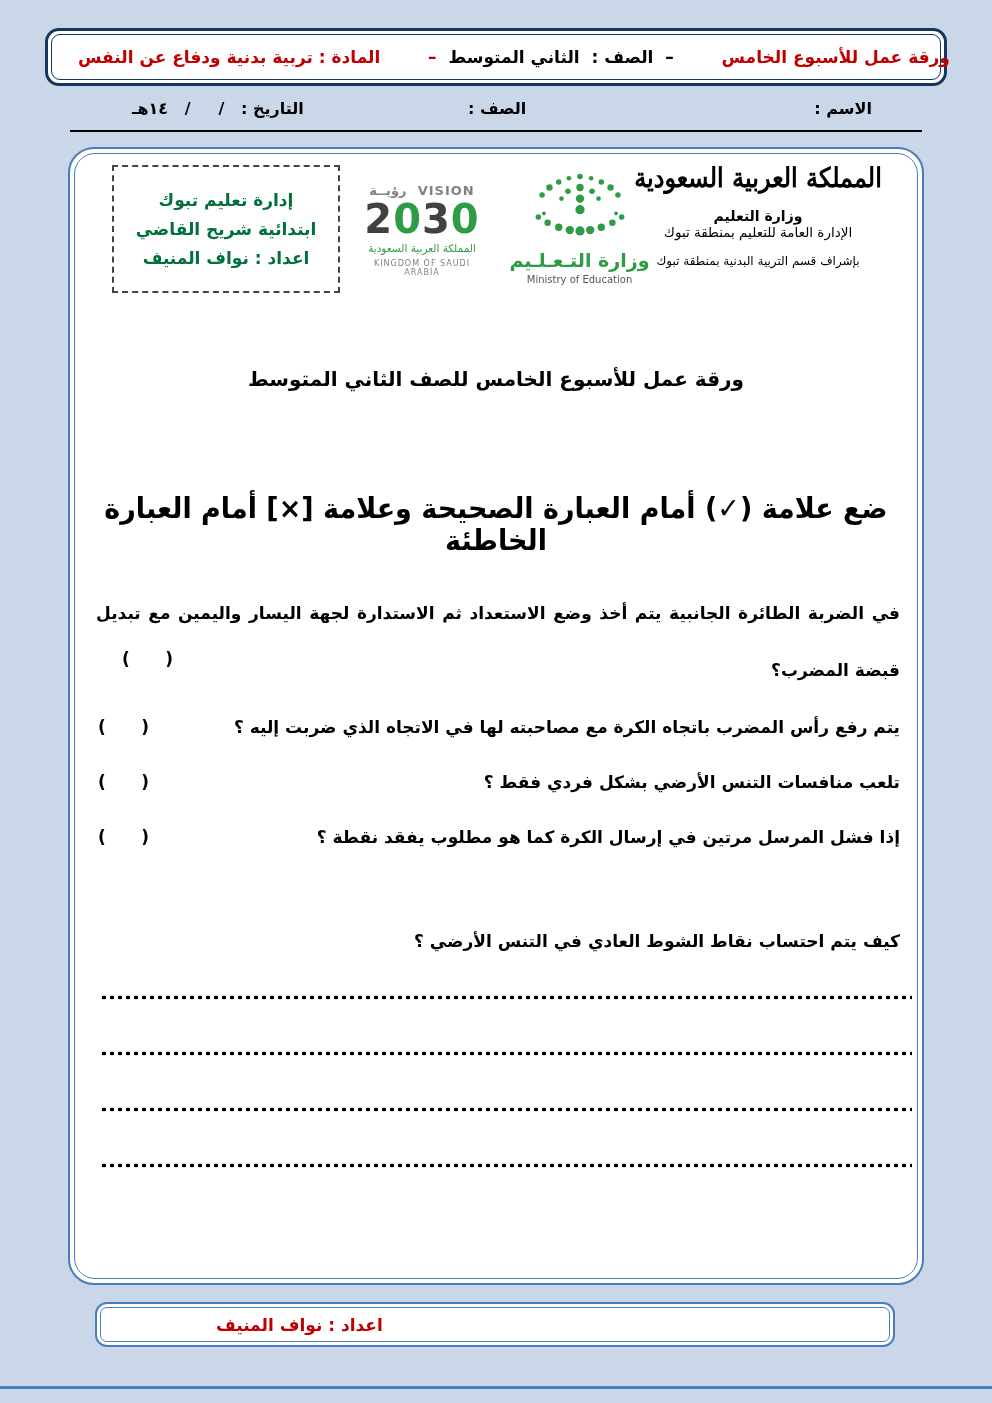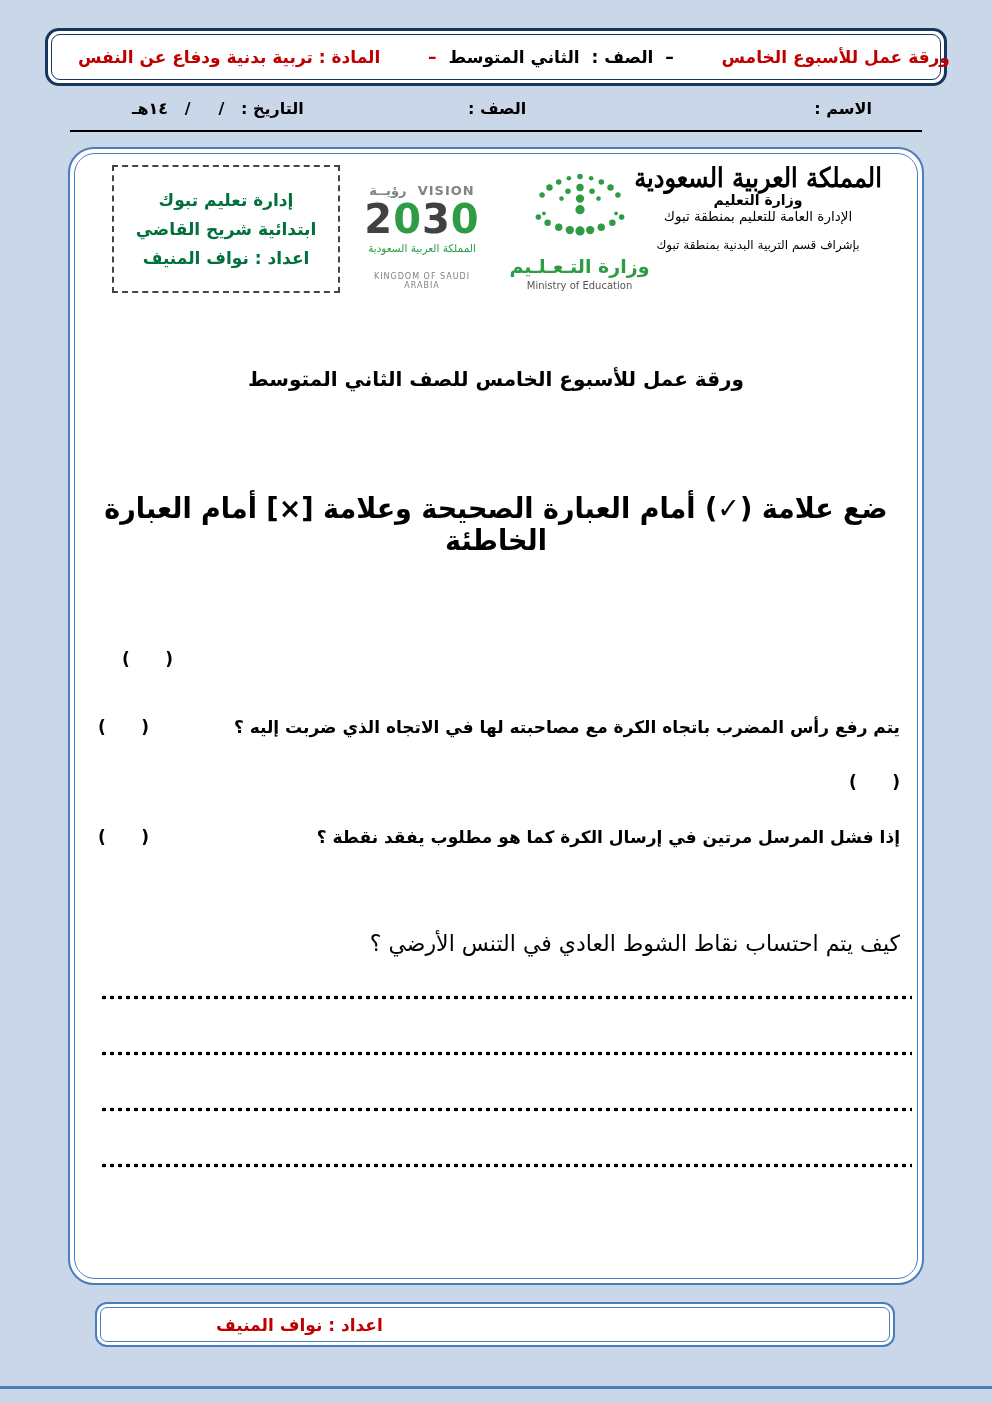--- a/index.html
+++ b/index.html
@@ -44,36 +44,36 @@
   
   .main-box{
     position:absolute;left:68px;top:147px;width:856px;height:1138px;
     background:#fff;border:2.5px solid var(--border-blue);border-radius:26px;
   }
   .main-box-inner{position:absolute;inset:4px;border:1.5px solid var(--border-blue);border-radius:21px;pointer-events:none;}
 
   
   .lh-right{position:absolute;top:14px;right:14px;width:300px;text-align:center;direction:rtl;}
   .emblem-text{font-family:"DejaVu Serif","Liberation Serif",serif;font-weight:bold;font-size:24px;transform:scaleY(1.12);letter-spacing:-1px;}
-  .lh-line1{font-size:14px;font-weight:bold;}
+  .lh-line1{margin-top:16px;font-size:14px;font-weight:bold;}
   .lh-line2{font-size:13.5px;}
   .lh-line3{margin-top:14px;font-size:12px;white-space:nowrap;}
 
   
   .moe-logo{position:absolute;top:20px;left:437px;width:145px;text-align:center;}
-  .moe-ar{color:var(--logo-green);font-weight:bold;font-size:19px;direction:rtl;margin-top:8px;}
+  .moe-ar{color:var(--logo-green);font-weight:bold;font-size:19px;direction:rtl;margin-top:2px;}
   .moe-en{color:#555;font-size:10px;margin-top:3px;}
 
   
   .vision-logo{position:absolute;top:34px;left:286px;width:132px;text-align:center;}
   .vision-line{color:var(--vision-gray);font-size:13px;font-weight:bold;letter-spacing:1px;direction:rtl;white-space:pre;}
   .vision-year{font-size:40px;font-weight:bold;line-height:1.05;color:var(--vision-dark);letter-spacing:1px;}
   .vision-year .zero{color:var(--logo-green);}
   .vision-kingdom-ar{color:var(--logo-green);font-size:10.5px;direction:rtl;margin-top:2px;}
-  .vision-kingdom-en{color:var(--vision-gray);font-size:8px;letter-spacing:1px;margin-top:18px;}
+  .vision-kingdom-en{color:var(--vision-gray);font-size:8px;letter-spacing:1px;margin-top:5px;}
 
   
   .school-box{
     position:absolute;top:16px;left:42px;width:228px;height:128px;
     border:2.5px dashed #444;background:#fff;
     display:flex;flex-direction:column;align-items:center;justify-content:center;gap:9px;
     direction:rtl;
   }
   .school-line{color:var(--school-green);font-weight:bold;font-size:17px;white-space:nowrap;}
 
@@ -91,21 +91,21 @@
     position:absolute;left:28px;right:22px;height:30px;
     display:flex;direction:rtl;justify-content:space-between;align-items:center;
     font-weight:bold;font-size:17px;
   }
   .q-row .mark{white-space:pre;}
   .q-row-2{top:563px;}
   .q-row-3{top:618px;}
   .q-row-4{top:673px;}
 
   
-  .open-q{position:absolute;top:782px;right:22px;direction:rtl;font-weight:normal;font-size:22px;}
+  .open-q{position:absolute;top:782px;right:22px;direction:rtl;font-weight:bold;font-size:17px;}
   .dotline{
     position:absolute;left:30px;right:10px;height:7px;
     background-image:radial-gradient(circle,#000 1.9px,transparent 2.1px);
     background-size:8px 7px;background-repeat:repeat-x;background-position:left center;
   }
   .dl-1{top:845px;}
   .dl-2{top:901px;}
   .dl-3{top:957px;}
   .dl-4{top:1013px;}
 
@@ -195,28 +195,30 @@
     <div class="school-box">
       <div class="school-line">إدارة تعليم تبوك</div>
       <div class="school-line">ابتدائية شريح القاضي</div>
       <div class="school-line">اعداد : نواف المنيف</div>
     </div>
 
     <div class="ws-title">ورقة عمل للأسبوع الخامس للصف الثاني المتوسط</div>
 
     <div class="ws-instruction">ضع علامة (✓) أمام العبارة الصحيحة وعلامة [×] أمام العبارة الخاطئة</div>
 
+    <div class="q-text-1">في الضربة الطائرة الجانبية يتم أخذ وضع الاستعداد ثم الاستدارة لجهة اليسار واليمين مع تبديل قبضة المضرب؟</div>
     <div class="q-mark-1">(      )</div>
 
     <div class="q-row q-row-2">
       <span>يتم رفع رأس المضرب باتجاه الكرة مع مصاحبته لها في الاتجاه الذي ضربت إليه ؟</span>
       <span class="mark">(      )</span>
     </div>
 
     <div class="q-row q-row-3">
+      <span>تلعب منافسات التنس الأرضي بشكل فردي فقط ؟</span>
       <span class="mark">(      )</span>
     </div>
 
     <div class="q-row q-row-4">
       <span>إذا فشل المرسل مرتين في إرسال الكرة كما هو مطلوب يفقد نقطة ؟</span>
       <span class="mark">(      )</span>
     </div>
 
     <div class="open-q">كيف يتم احتساب نقاط الشوط العادي في التنس الأرضي ؟</div>
 

